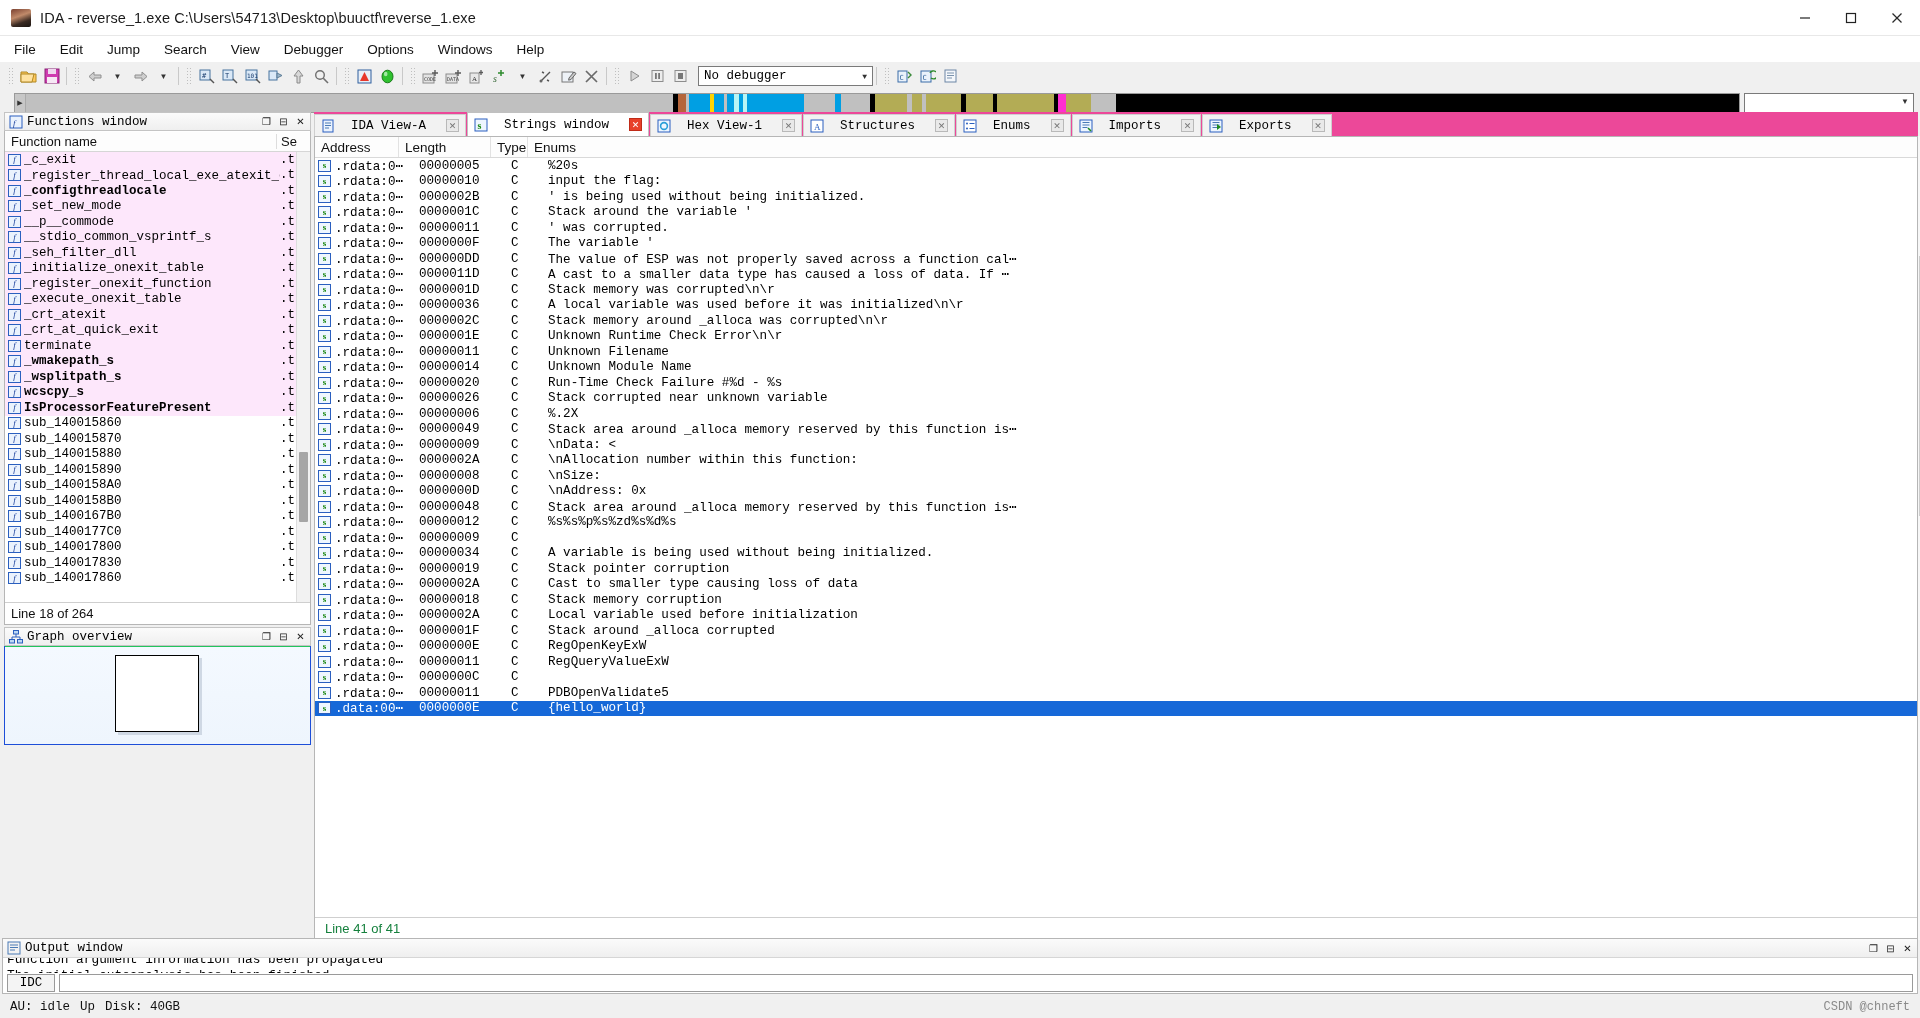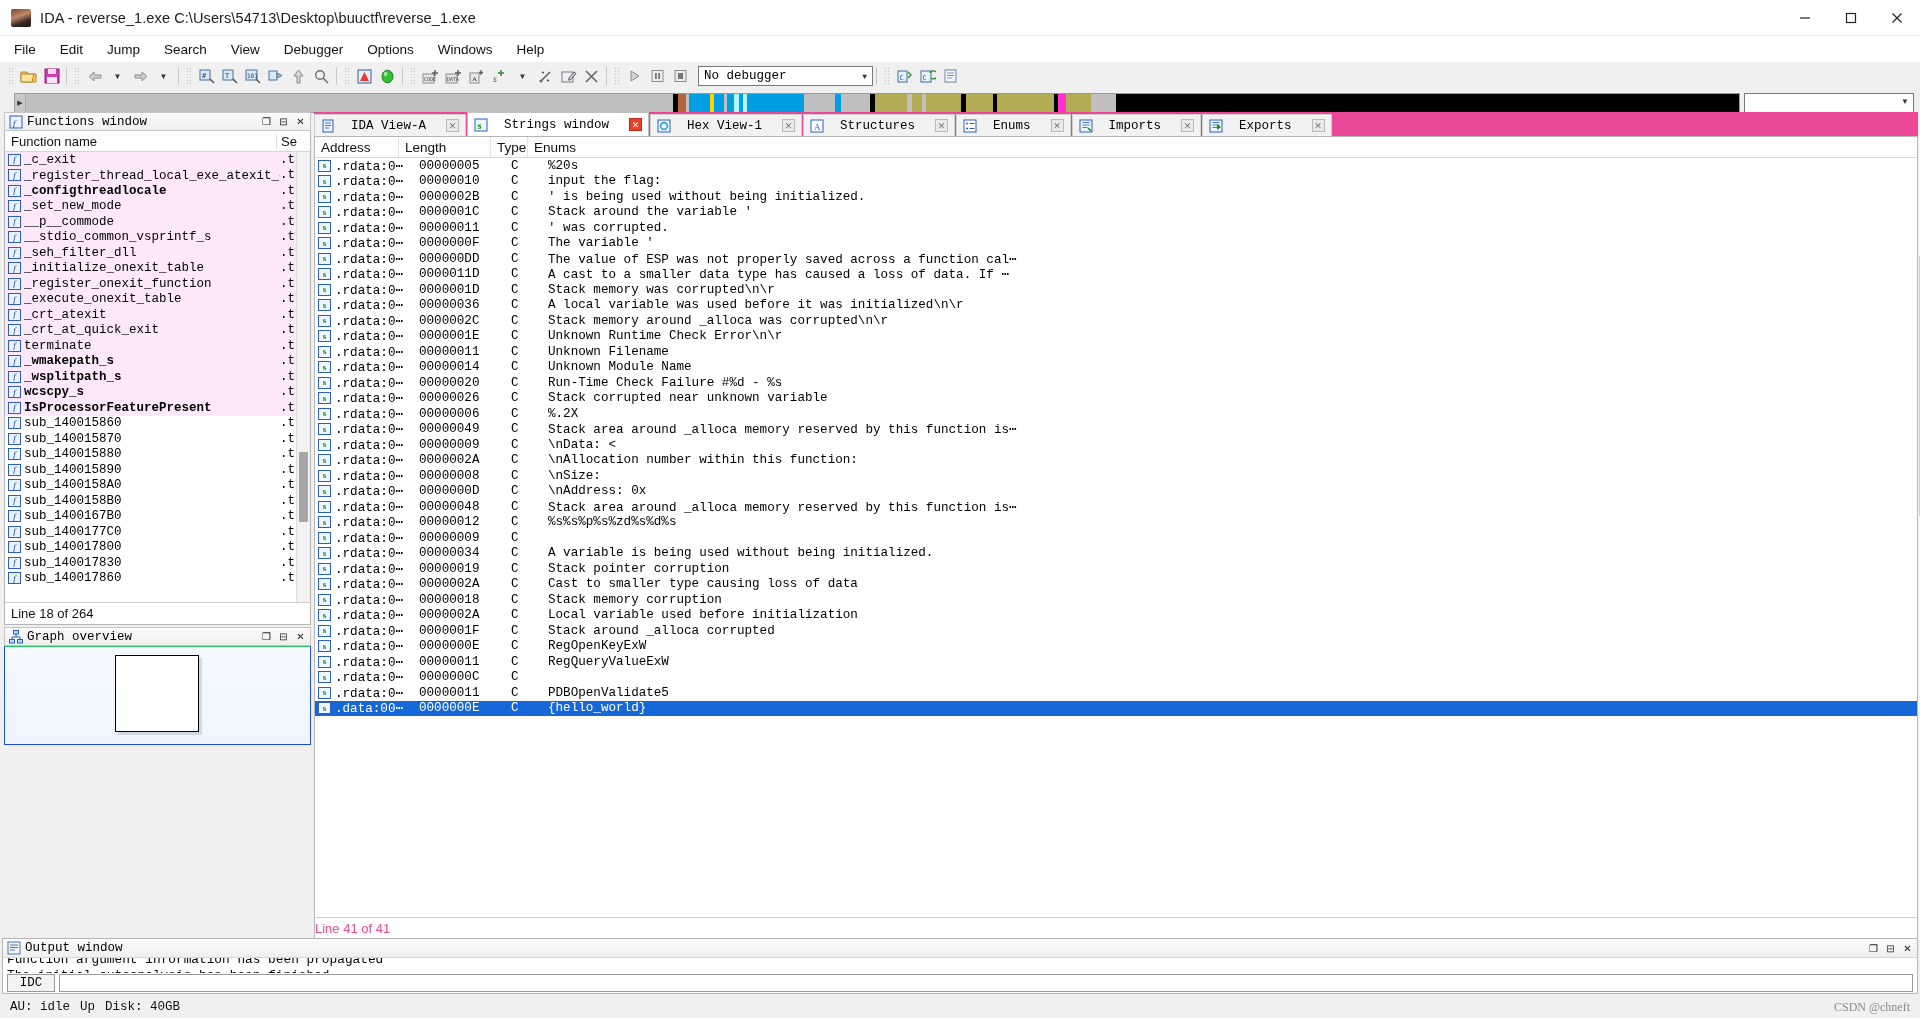--- a/index.html
+++ b/index.html
@@ -157,22 +157,22 @@
   .str-row.sel { background:#1668d8; color:#fff; }
   .str-row .sicon { width:13px;height:12px;margin:0 4px 0 3px;flex:none;
      border:1px solid #2a5fbf; background:#eef6ff; color:#18860f; font-size:9px;
      font-weight:bold; display:flex;align-items:center;justify-content:center;
      font-family:"Liberation Serif",serif; line-height:1;}
   .str-row .addr { width:84px; }
   .str-row .len  { width:92px; }
   .str-row .typ  { width:37px; }
   .str-row .val  { flex:1; overflow:hidden; }
   .str-status { position:absolute; left:0; right:0; bottom:0; height:22px;
-     border-top:1px solid #cfcfcf; background:#fff; font-size:13px; color:#ec4899;
-     display:flex; align-items:center; padding-left:0;}
+     border-top:1px solid #cfcfcf; background:#fff; font-size:13px; color:#15803d;
+     display:flex; align-items:center; padding-left:10px;}
   .str-vscroll { position:absolute; right:-2px; top:24px; bottom:0; width:12px;
      background:#f7f7f7; }
   .str-vthumb { position:absolute; left:1px; width:9px; background:#cdcdcd;}
 
   
   .outwin { position:absolute; left:2px; right:2px; bottom:24px; height:56px;
     background:#fff; border:1px solid #b6b6b6; }
   .out-head { height:19px; background:linear-gradient(#fbfbfb,#efefef);
     border-bottom:1px solid #d6d6d6; display:flex; align-items:center;
     font-family:"Liberation Mono", monospace; font-size:12.5px;}
@@ -185,21 +185,21 @@
   .idc-btn { height:18px; min-width:48px; border:1px solid #9a9a9a; background:#f4f4f4;
     display:flex; align-items:center; justify-content:center;
     font-family:"Liberation Mono",monospace; font-size:12.5px; margin-left:4px;}
 
   
   .statusbar { position:absolute; left:0; right:0; bottom:0; height:22px;
     background:#f0f0f0; display:flex; align-items:center;
     font-family:"Liberation Mono", monospace; font-size:12.5px; color:#111;}
   .sb-item { margin-left:10px; }
   .sb-right { margin-left:auto; margin-right:10px; color:#8a8a8a; font-size:12px;
-    font-family:Liberation Serif, serif;}
+    font-family:Liberation Mono, monospace;}
 </style>
 </head>
 <body>
 
 <div class="app">
 
   <div class="titlebar">
     <div class="tb-icon"></div>
     <div class="tb-title">IDA - reverse_1.exe C:\Users\54713\Desktop\buuctf\reverse_1.exe</div>
     <div class="tb-spacer"></div>

